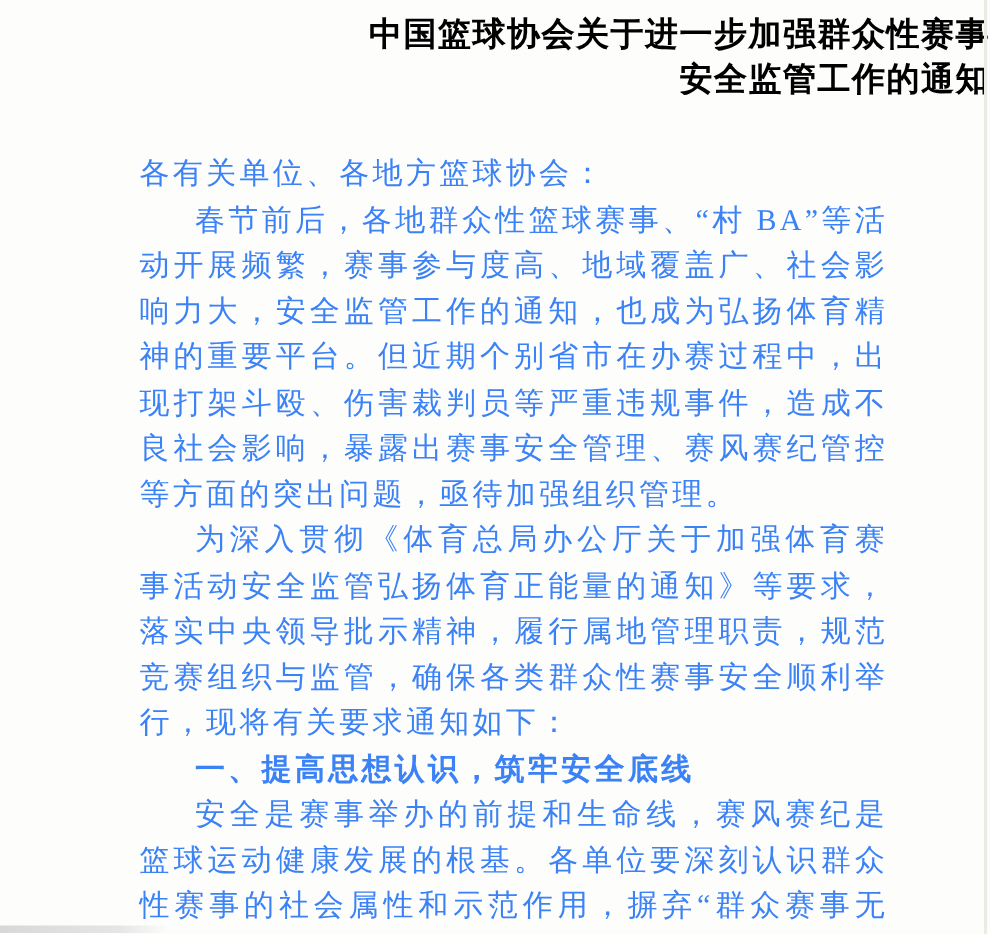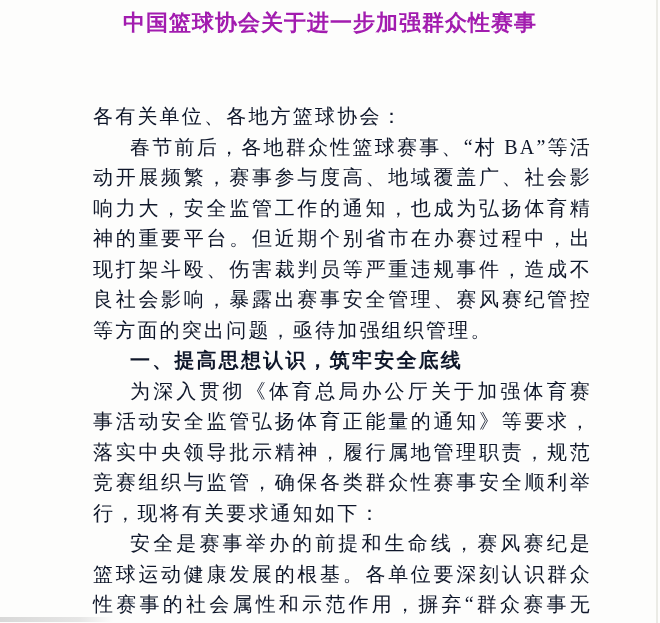--- a/index.html
+++ b/index.html
@@ -11,42 +11,42 @@
     position: relative;
     width: 660px;
     height: 623px;
     background: #fdfdfc;
     overflow: hidden;
     font-family: "Liberation Serif", "DejaVu Serif", serif;
   }
   .doc-title {
     margin: 0;
     padding-top: 8px;
-    text-align: center;
+    text-align: right;
     font-size: 22px;
     line-height: 30px;
     font-weight: bold;
-    color: #a21caf;
+    color: #000000;
     letter-spacing: 1px;
   }
   .title-line {
     display: block;
   }
   .body-block {
     position: absolute;
     top: 101px;
     left: 93px;
     width: 499px;
   }
   .body-block p {
     margin: 0;
     font-size: 20px;
     line-height: 30.5px;
     letter-spacing: 2.2px;
-    color: #0f172a;
+    color: #3b82f6;
     text-align: justify;
     text-align-last: left;
   }
   .indent {
     text-indent: 37px;
   }
   .section-heading {
     font-family: "Liberation Sans", "DejaVu Sans", sans-serif;
     font-weight: bold;
     color: #2e2e2e;
@@ -70,30 +70,31 @@
     opacity: 0.65;
   }
 </style>
 </head>
 <body>
 
 <div class="page">
 
   <h1 class="doc-title">
     <span class="title-line">中国篮球协会关于进一步加强群众性赛事</span>
+    <span class="title-line">安全监管工作的通知</span>
   </h1>
 
   <div class="body-block">
     <p class="salutation">各有关单位、各地方篮球协会：</p>
 
     <p class="indent">春节前后，各地群众性篮球赛事、“村 BA”等活动开展频繁，赛事参与度高、地域覆盖广、社会影响力大，安全监管工作的通知，也成为弘扬体育精神的重要平台。但近期个别省市在办赛过程中，出现打架斗殴、伤害裁判员等严重违规事件，造成不良社会影响，暴露出赛事安全管理、赛风赛纪管控等方面的突出问题，亟待加强组织管理。</p>
 
+    <p class="indent">为深入贯彻《体育总局办公厅关于加强体育赛事活动安全监管弘扬体育正能量的通知》等要求，落实中央领导批示精神，履行属地管理职责，规范竞赛组织与监管，确保各类群众性赛事安全顺利举行，现将有关要求通知如下：</p>
+
     <p class="indent section-heading">一、提高思想认识，筑牢安全底线</p>
-
-    <p class="indent">为深入贯彻《体育总局办公厅关于加强体育赛事活动安全监管弘扬体育正能量的通知》等要求，落实中央领导批示精神，履行属地管理职责，规范竞赛组织与监管，确保各类群众性赛事安全顺利举行，现将有关要求通知如下：</p>
 
     <p class="indent">安全是赛事举办的前提和生命线，赛风赛纪是篮球运动健康发展的根基。各单位要深刻认识群众性赛事的社会属性和示范作用，摒弃“群众赛事无需严格管控”的错误观念，切实提高政治站位，逐一提醒，将赛事安全和赛风赛纪工作作为重要责任抓实抓细。要充分吸取个别省市违规事件的深刻教训，清醒认识到打</p>
   </div>
 
   <div class="scan-edge-right"></div>
   <div class="scan-shadow-bottom"></div>
 
 </div>
 
 </body></html>

